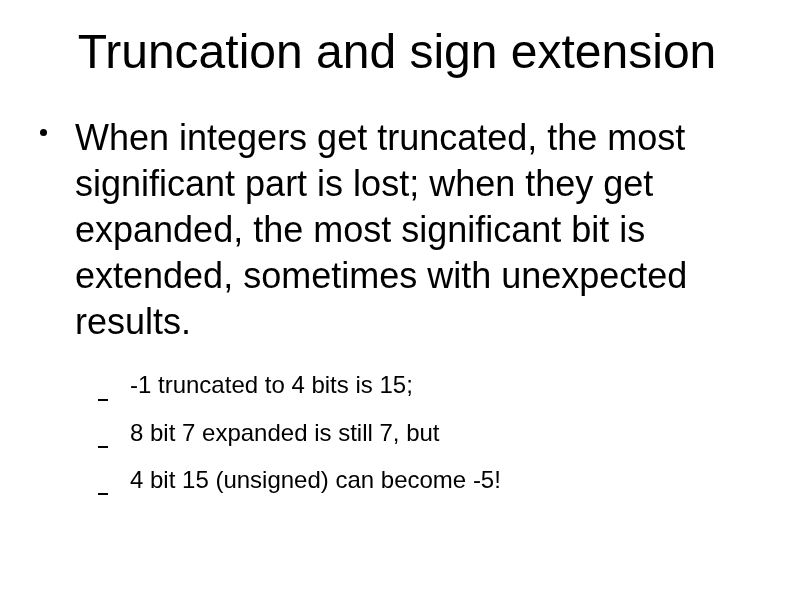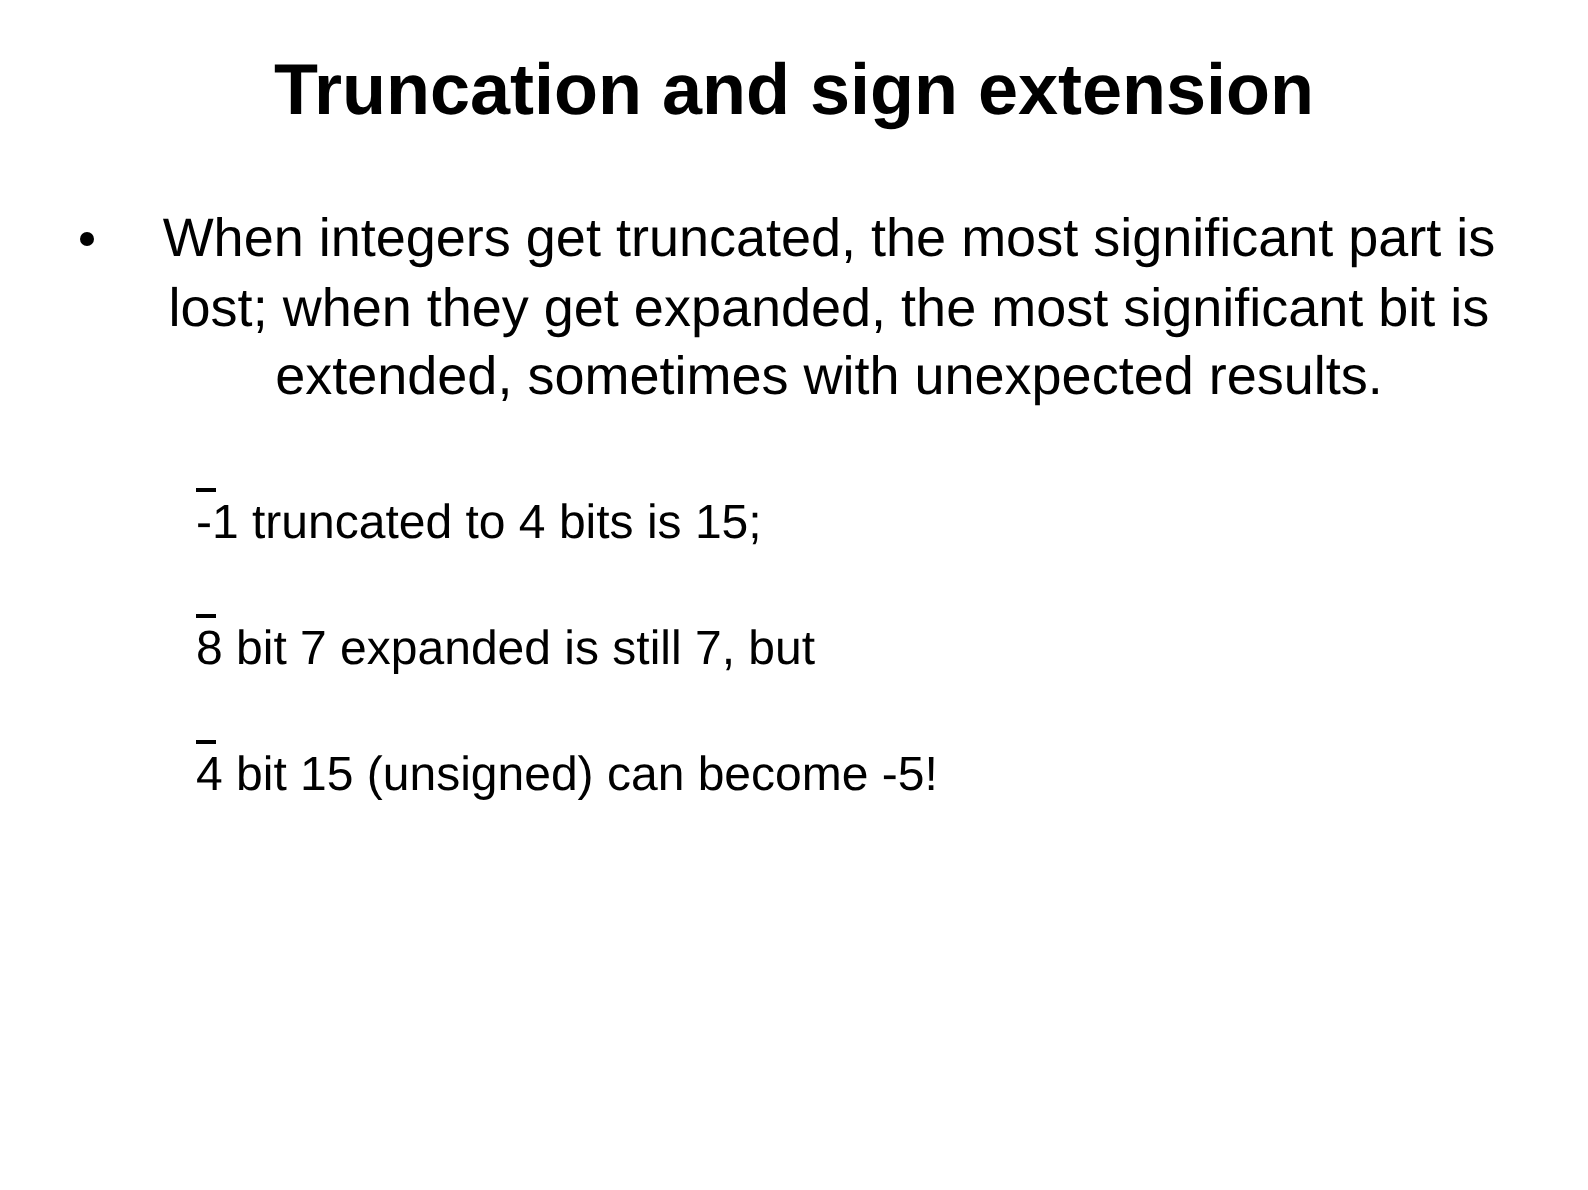--- a/index.html
+++ b/index.html
@@ -10,22 +10,22 @@
     body {
       width: 794px;
       height: 595px;
       background: #ffffff;
       font-family: Arial, Helvetica, sans-serif;
       color: #000000;
       padding: 24px 0 0 0;
       overflow: hidden;
     }
     .title {
-      font-size: 36px;
-      font-weight: bold;
+      font-size: 48px;
+      font-weight: normal;
       text-align: center;
       margin-bottom: 36px;
       padding: 0 40px;
     }
     .content {
       padding: 0 40px 0 40px;
     }
     .bullet-item {
       display: flex;
       align-items: flex-start;
@@ -35,33 +35,31 @@
       width: 7px;
       height: 7px;
       background: #000000;
       border-radius: 50%;
       margin-top: 14px;
       margin-left: 0px;
       margin-right: 28px;
       flex-shrink: 0;
     }
     .bullet-text {
-      font-size: 27px;
+      font-size: 36px;
       line-height: 1.28;
-      text-align: center;
     }
     .sub-list {
       margin-top: 18px;
       margin-left: 58px;
     }
     .sub-item {
       display: flex;
-      align-items: flex-start;
+      align-items: flex-end;
       margin-bottom: 16px;
-      flex-direction: column;
     }
     .sub-marker {
       width: 10px;
       height: 2px;
       background: #000000;
       margin-top: 14px;
       margin-right: 22px;
       flex-shrink: 0;
     }
     .sub-text {

